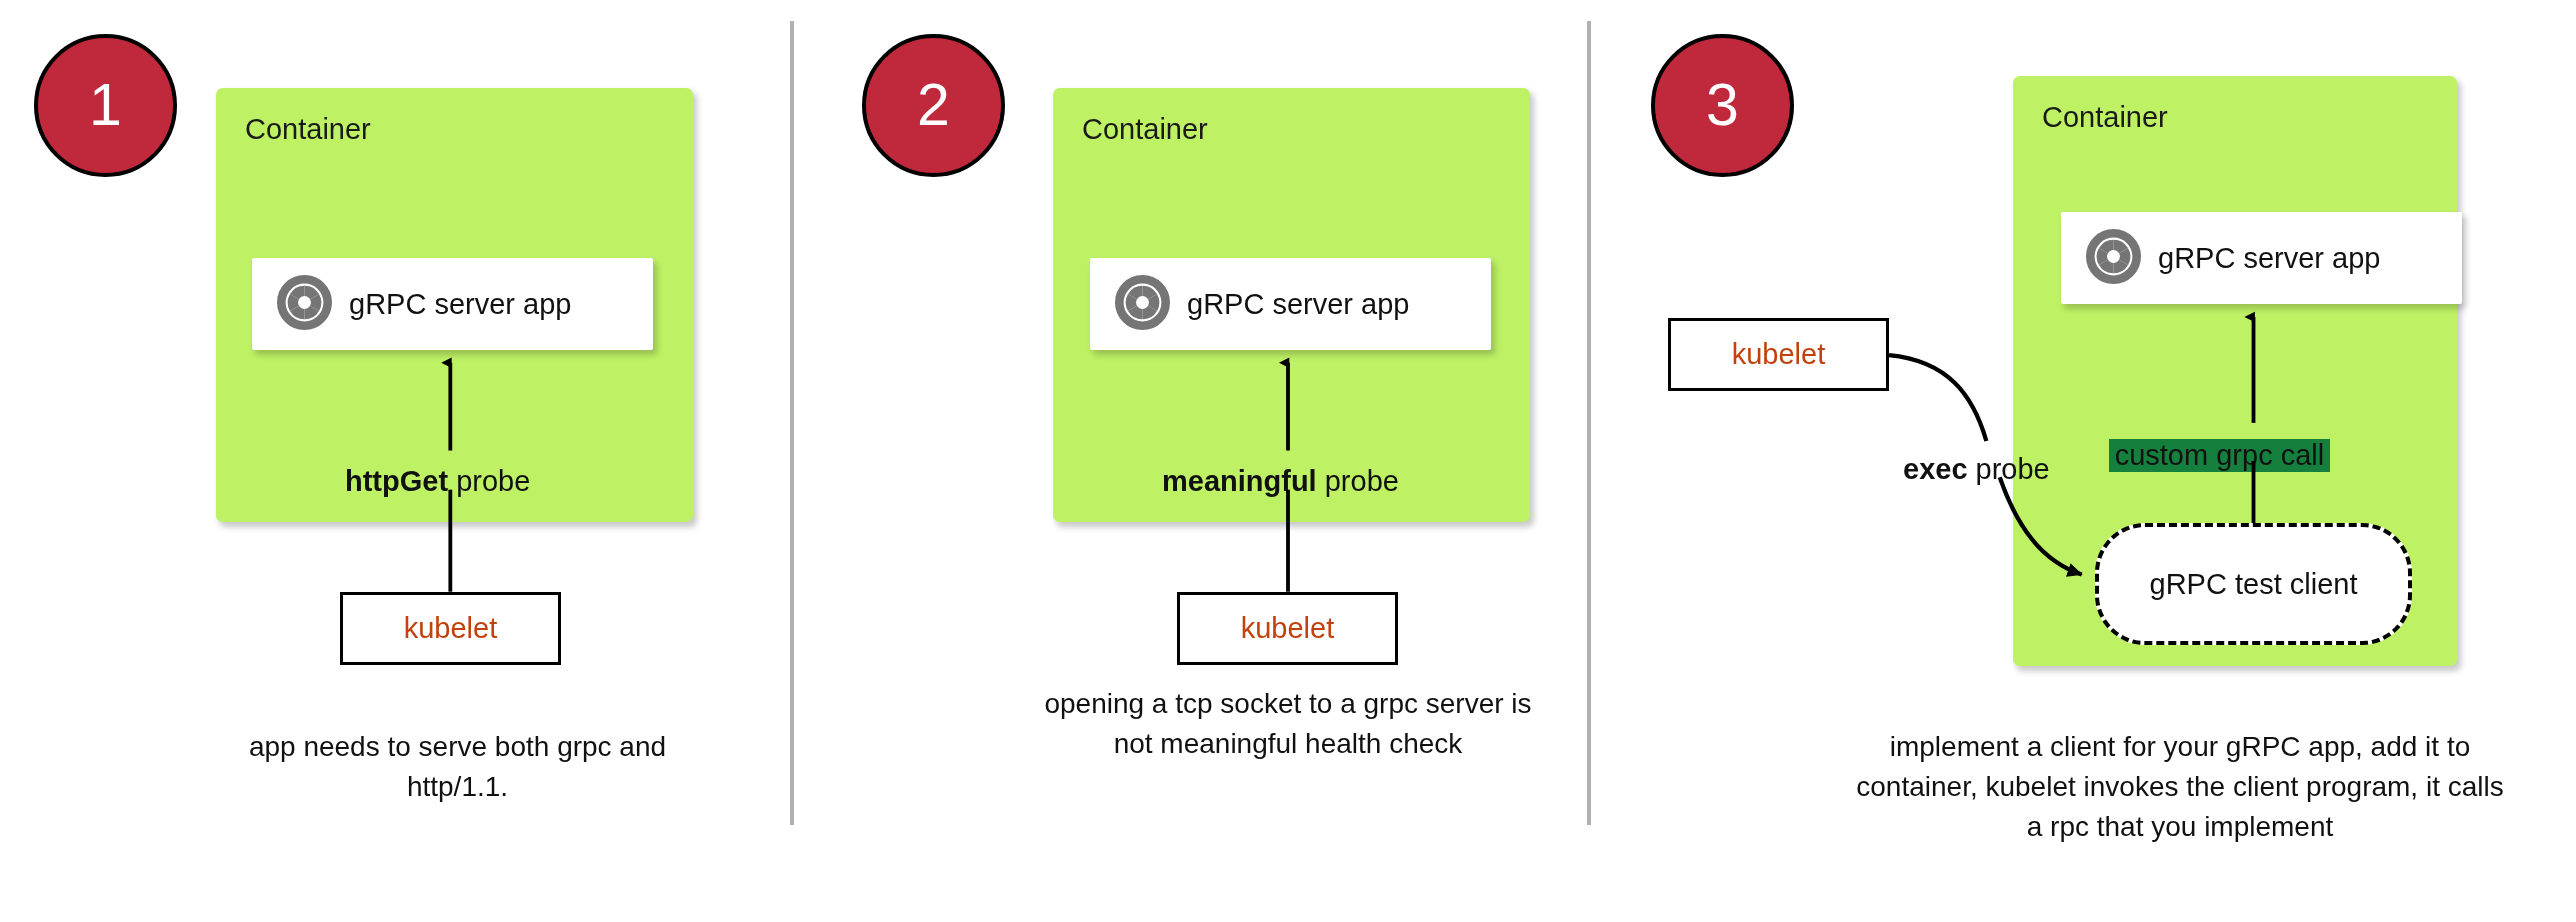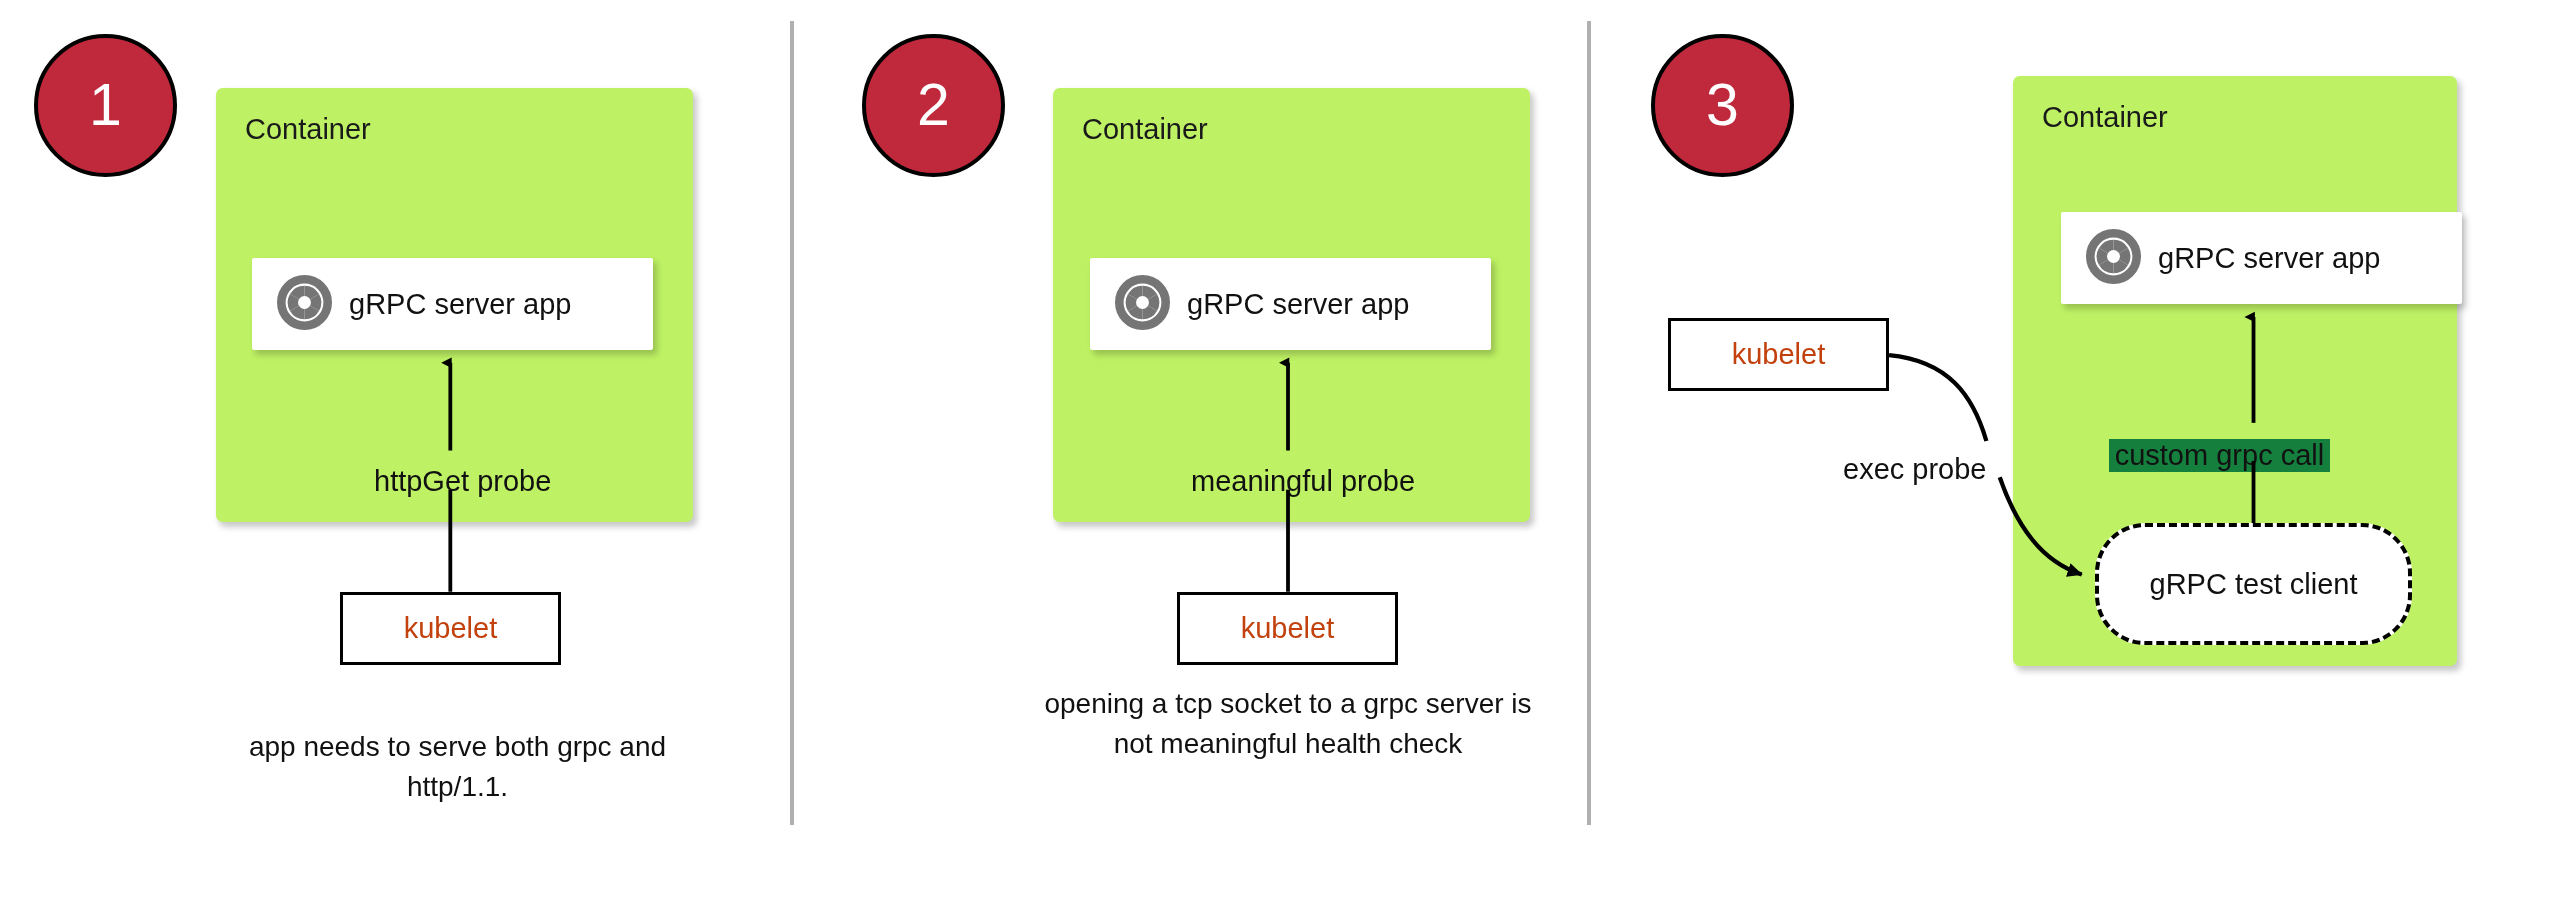--- a/index.html
+++ b/index.html
@@ -44,21 +44,21 @@
     position:absolute;background:#ffffff;
     border:4.8px dashed #000;border-radius:50px;box-sizing:border-box;
     display:flex;align-items:center;justify-content:center;
     font-size:29px;color:#111;white-space:nowrap;
   }
 
   .probe-label{
     position:absolute;font-size:29px;color:#111;white-space:nowrap;
     line-height:1;
   }
-  .probe-label b{font-weight:normal;margin-left:29px;}
+  .probe-label b{font-weight:bold;}
 
   .edge-svg{position:absolute;left:0;top:0;width:2576px;height:923px;pointer-events:none;overflow:visible;}
 
   .caption{
     position:absolute;text-align:center;font-size:28px;line-height:1.42;color:#111;
   }
 
   .lbl-chip{
     position:absolute;background:#15803d;font-size:29px;color:#111;
     white-space:nowrap;line-height:1;padding:1.9px 5.7px;
@@ -171,26 +171,27 @@
   </div>
 
   <div class="kubelet-box" style="left:1668px;top:318px;width:221px;height:73px;">
     <span>kubelet</span>
   </div>
 
   <div class="dashed-box" style="left:2095px;top:523px;width:317px;height:122px;">
     <span>gRPC test client</span>
   </div>
 
-  <div class="probe-label" style="left:1814px;top:455px;">
+  <div class="probe-label" style="left:1903px;top:455px;">
     <b>exec</b><span> probe</span>
   </div>
 
   <div class="lbl-chip" style="left:2109px;top:439px;">custom grpc call</div>
 
+  <div class="caption" style="left:1851px;top:727px;width:658px;">implement a client for your gRPC app, add it to container, kubelet invokes the client program, it calls a rpc that you implement</div>
 
   <svg class="edge-svg" viewBox="0 0 2700 967" width="2576" height="923">
     <defs>
       <marker id="arrowUp" markerWidth="12" markerHeight="12" refX="5.4" refY="9.6" orient="auto" markerUnits="userSpaceOnUse">
         <path d="M5.4,0 L10.8,11 L0,11 Z" fill="#000"></path>
       </marker>
       <marker id="arrowCurve" markerWidth="17" markerHeight="15" refX="15" refY="7.5" orient="auto" markerUnits="userSpaceOnUse">
         <path d="M0,0 L16,7.5 L0,15 Z" fill="#000"></path>
       </marker>
     </defs>

